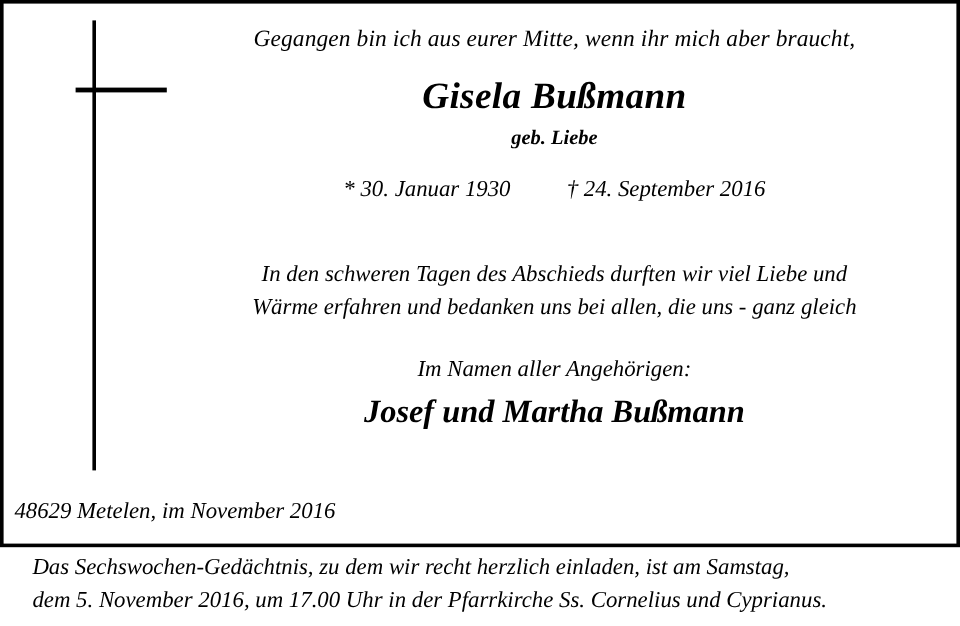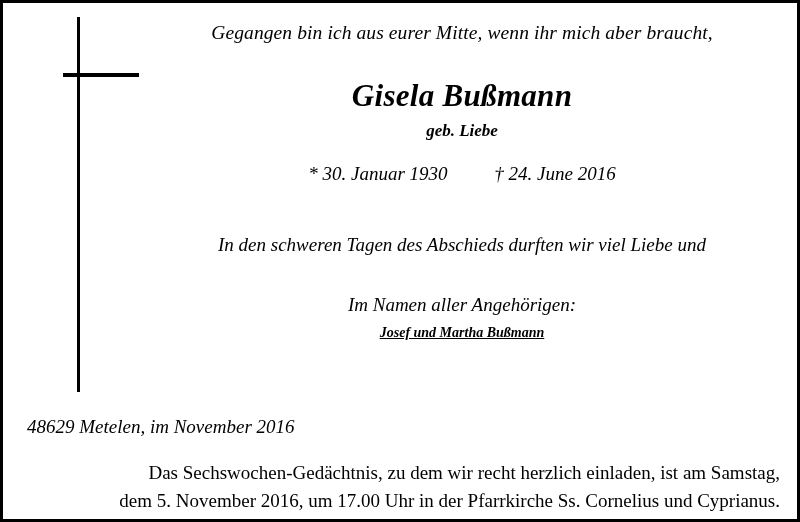--- a/index.html
+++ b/index.html
@@ -12,21 +12,21 @@
     height: 522px;
     font-family: "Liberation Serif", serif;
     color: #000000;
     overflow: hidden;
   }
 
   .notice {
     position: relative;
     box-sizing: border-box;
     width: 800px;
-    height: 522px;
+    height: 456px;
     border: 3px solid #000000;
     background: #ffffff;
     padding: 0;
   }
 
   
   .cross {
     position: absolute;
     left: 60px;
     top: 14px;
@@ -59,21 +59,21 @@
   }
 
   .verse {
     font-style: italic;
     font-size: 19.5px;
     line-height: 1.47;
     letter-spacing: 0.1px;
   }
 
   .name {
-    margin-top: 30px;
+    margin-top: 14px;
     font-weight: bold;
     font-style: italic;
     font-size: 31px;
     letter-spacing: 0.3px;
   }
 
   .maiden {
     margin-top: 7px;
     font-weight: bold;
     font-style: italic;
@@ -88,50 +88,50 @@
   .dates .birth { margin-right: 42px; }
 
   .thanks {
     margin-top: 46px;
     font-style: italic;
     font-size: 19px;
     line-height: 1.5;
   }
 
   .onbehalf {
-    margin-top: 35px;
+    margin-top: 25px;
     font-style: italic;
     font-size: 19px;
   }
 
   .family {
     margin-top: 9px;
     font-weight: bold;
     font-style: italic;
-    font-size: 14px;
-    text-decoration: underline;
+    font-size: 27px;
   }
 
   .place-line {
     position: absolute;
-    left: 24px;
+    left: 9px;
     top: 413px;
     font-style: italic;
     font-size: 19px;
     text-align: left;
   }
 
   .footnote {
     position: absolute;
     left: 24px;
     right: 17px;
     top: 456px;
+    font-style: italic;
     font-size: 19px;
     line-height: 1.45;
-    text-align: right;
+    text-align: left;
   }
 </style>
 </head>
 <body>
 
 <div class="notice">
 
   <div class="cross">
     <div class="vbar"></div>
     <div class="hbar"></div>
@@ -142,25 +142,26 @@
     <div class="verse">
       <div>Gegangen bin ich aus eurer Mitte, wenn ihr mich aber braucht,</div>
     </div>
 
     <div class="name">Gisela Bußmann</div>
 
     <div class="maiden">geb. Liebe</div>
 
     <div class="dates">
       <span class="birth">* 30. Januar 1930</span>
-      <span class="death">† 24. June 2016</span>
+      <span class="death">† 24. September 2016</span>
     </div>
 
     <div class="thanks">
       <div>In den schweren Tagen des Abschieds durften wir viel Liebe und</div>
+      <div>Wärme erfahren und bedanken uns bei allen, die uns - ganz gleich</div>
     </div>
 
     <div class="onbehalf">Im Namen aller Angehörigen:</div>
 
     <div class="family">Josef und Martha Bußmann</div>
 
   </div>
 
   <div class="place-line">48629 Metelen, im November 2016</div>
 

